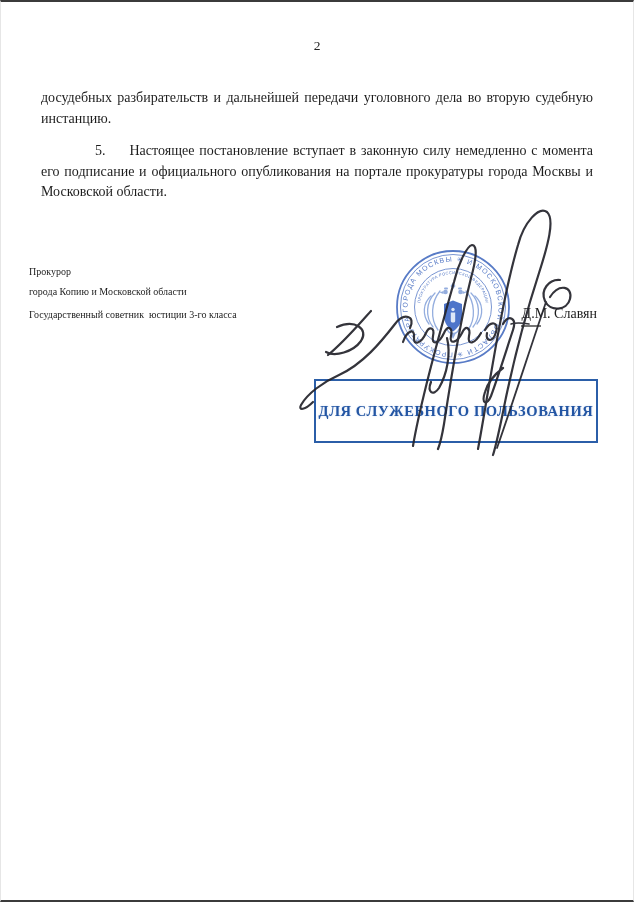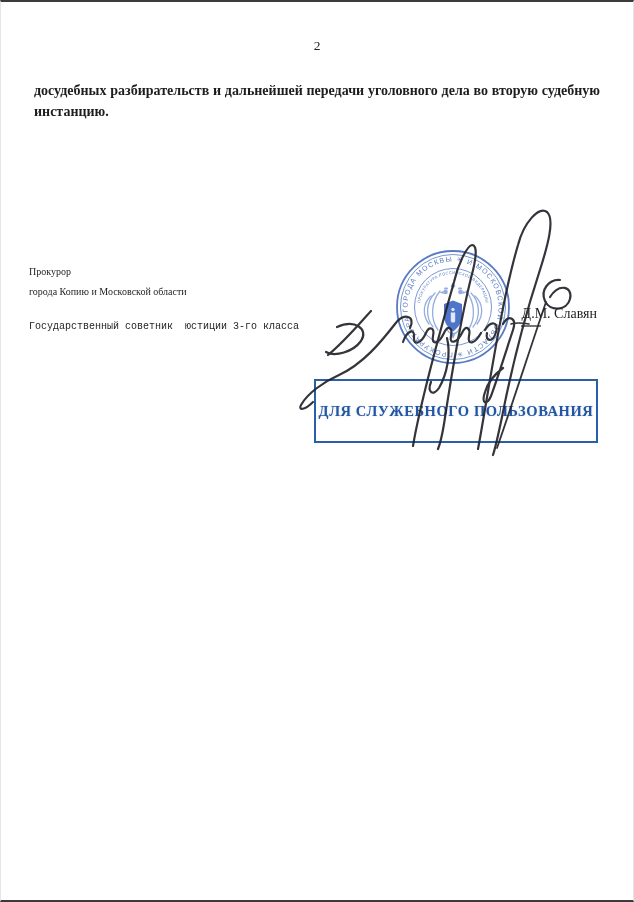--- a/index.html
+++ b/index.html
@@ -17,28 +17,28 @@
     overflow:hidden;
   }
   .pagenum{
     position:absolute;top:36px;left:0;width:100%;
     text-align:center;font-size:13.5px;color:#222;
   }
   .content{
     position:absolute;top:74px;left:28px;width:576px;
     font-size:14px;line-height:20.6px;text-align:justify;
   }
-  .content p{margin:5px;font-weight:bold;}
+  .content p{margin:12px;}
   .content p.numbered{text-indent:54px;}
   .pnum{margin-right:24px;}
   .sig-block{
     position:absolute;left:28px;top:260px;
     font-size:10px;line-height:20px;
   }
-  .sig-rank{white-space:pre;margin-top:15px;font-family:Liberation Mono, monospace;}
+  .sig-rank{white-space:pre;margin-top:3px;}
   .signer-name{
     position:absolute;top:304px;right:36px;
     font-size:14px;color:#1d1d1d;
   }
   .seal{
     position:absolute;left:394px;top:247px;width:116px;height:116px;
   }
   .stamp-box{
     position:absolute;left:313px;top:377px;width:280px;height:60px;
     border:2px solid #2b5ea8;
@@ -58,20 +58,21 @@
 </style>
 </head>
 <body>
 
 <div class="page">
 
   <div class="pagenum">2</div>
 
   <div class="content">
     <p>досудебных разбирательств и дальнейшей передачи уголовного дела во вторую судебную инстанцию.</p>
+    <p class="numbered"><span class="pnum">5.</span><span>Настоящее постановление вступает в законную силу немедленно с момента его подписание и официального опубликования на портале прокуратуры города Москвы и Московской области.</span></p>
   </div>
 
   <div class="sig-block">
     <div>Прокурор</div>
     <div>города Копию и Московской области</div>
     <div class="sig-rank">Государственный советник  юстиции 3-го класса</div>
   </div>
 
   <div class="signer-name">Д.М. Славян</div>
 

